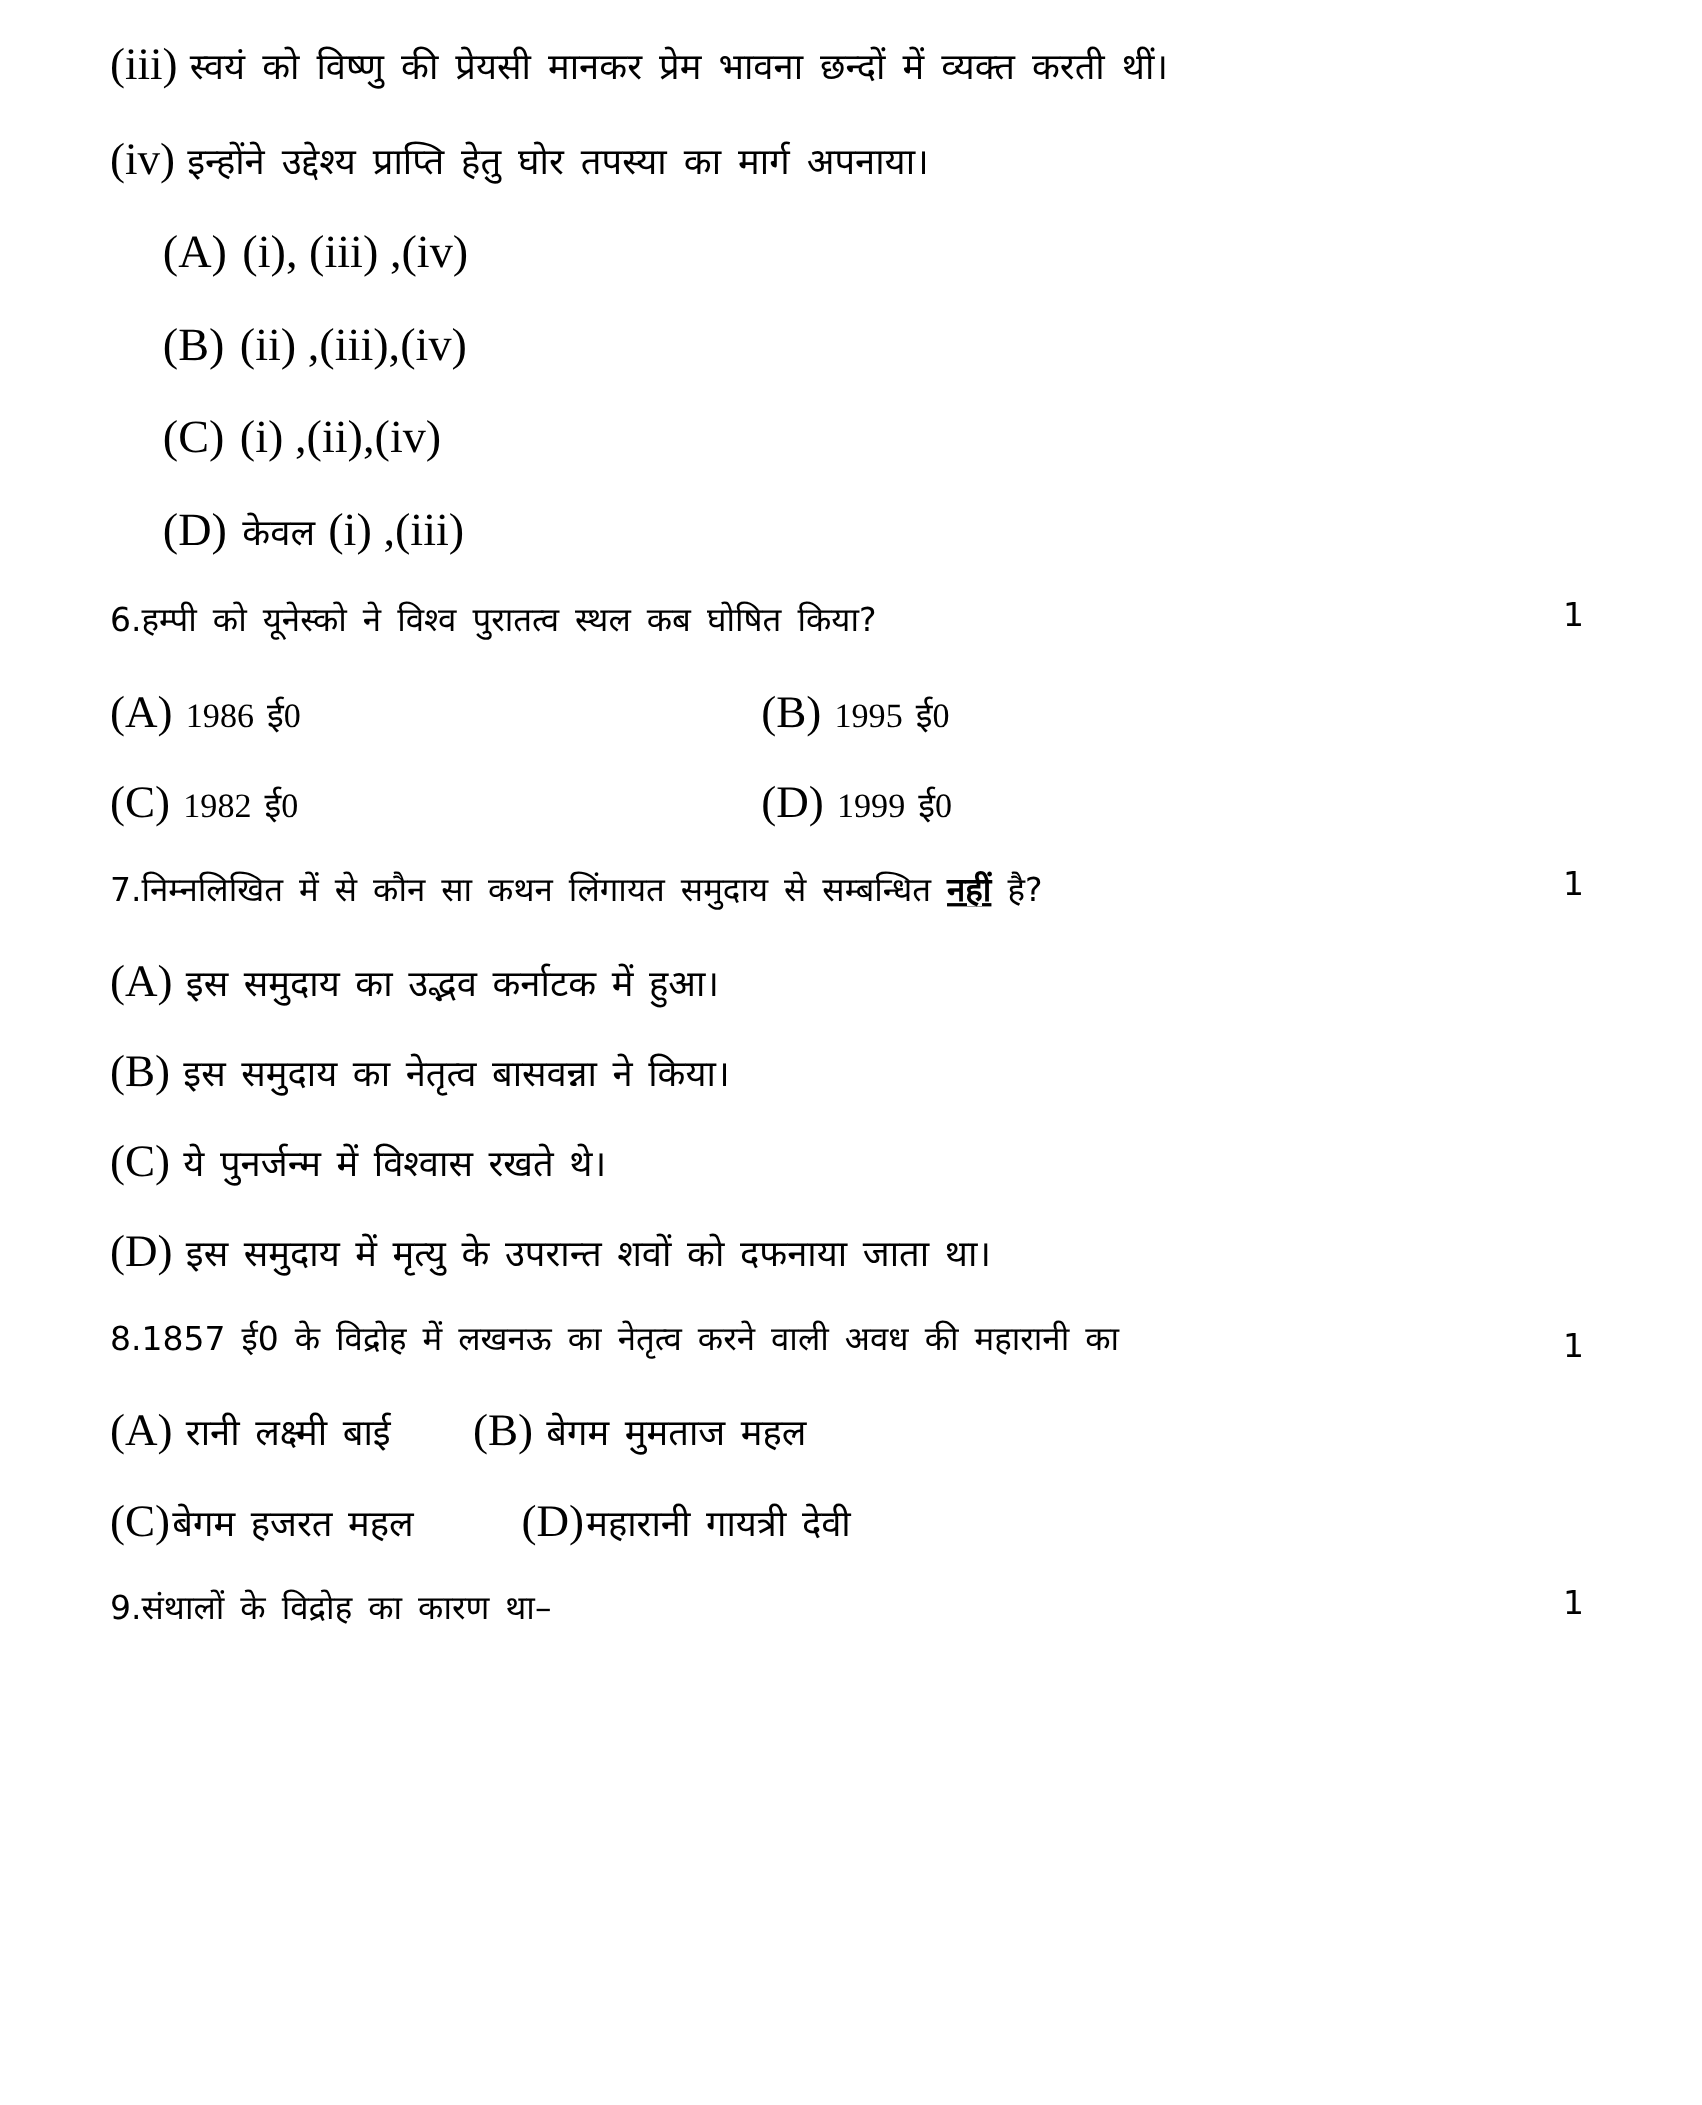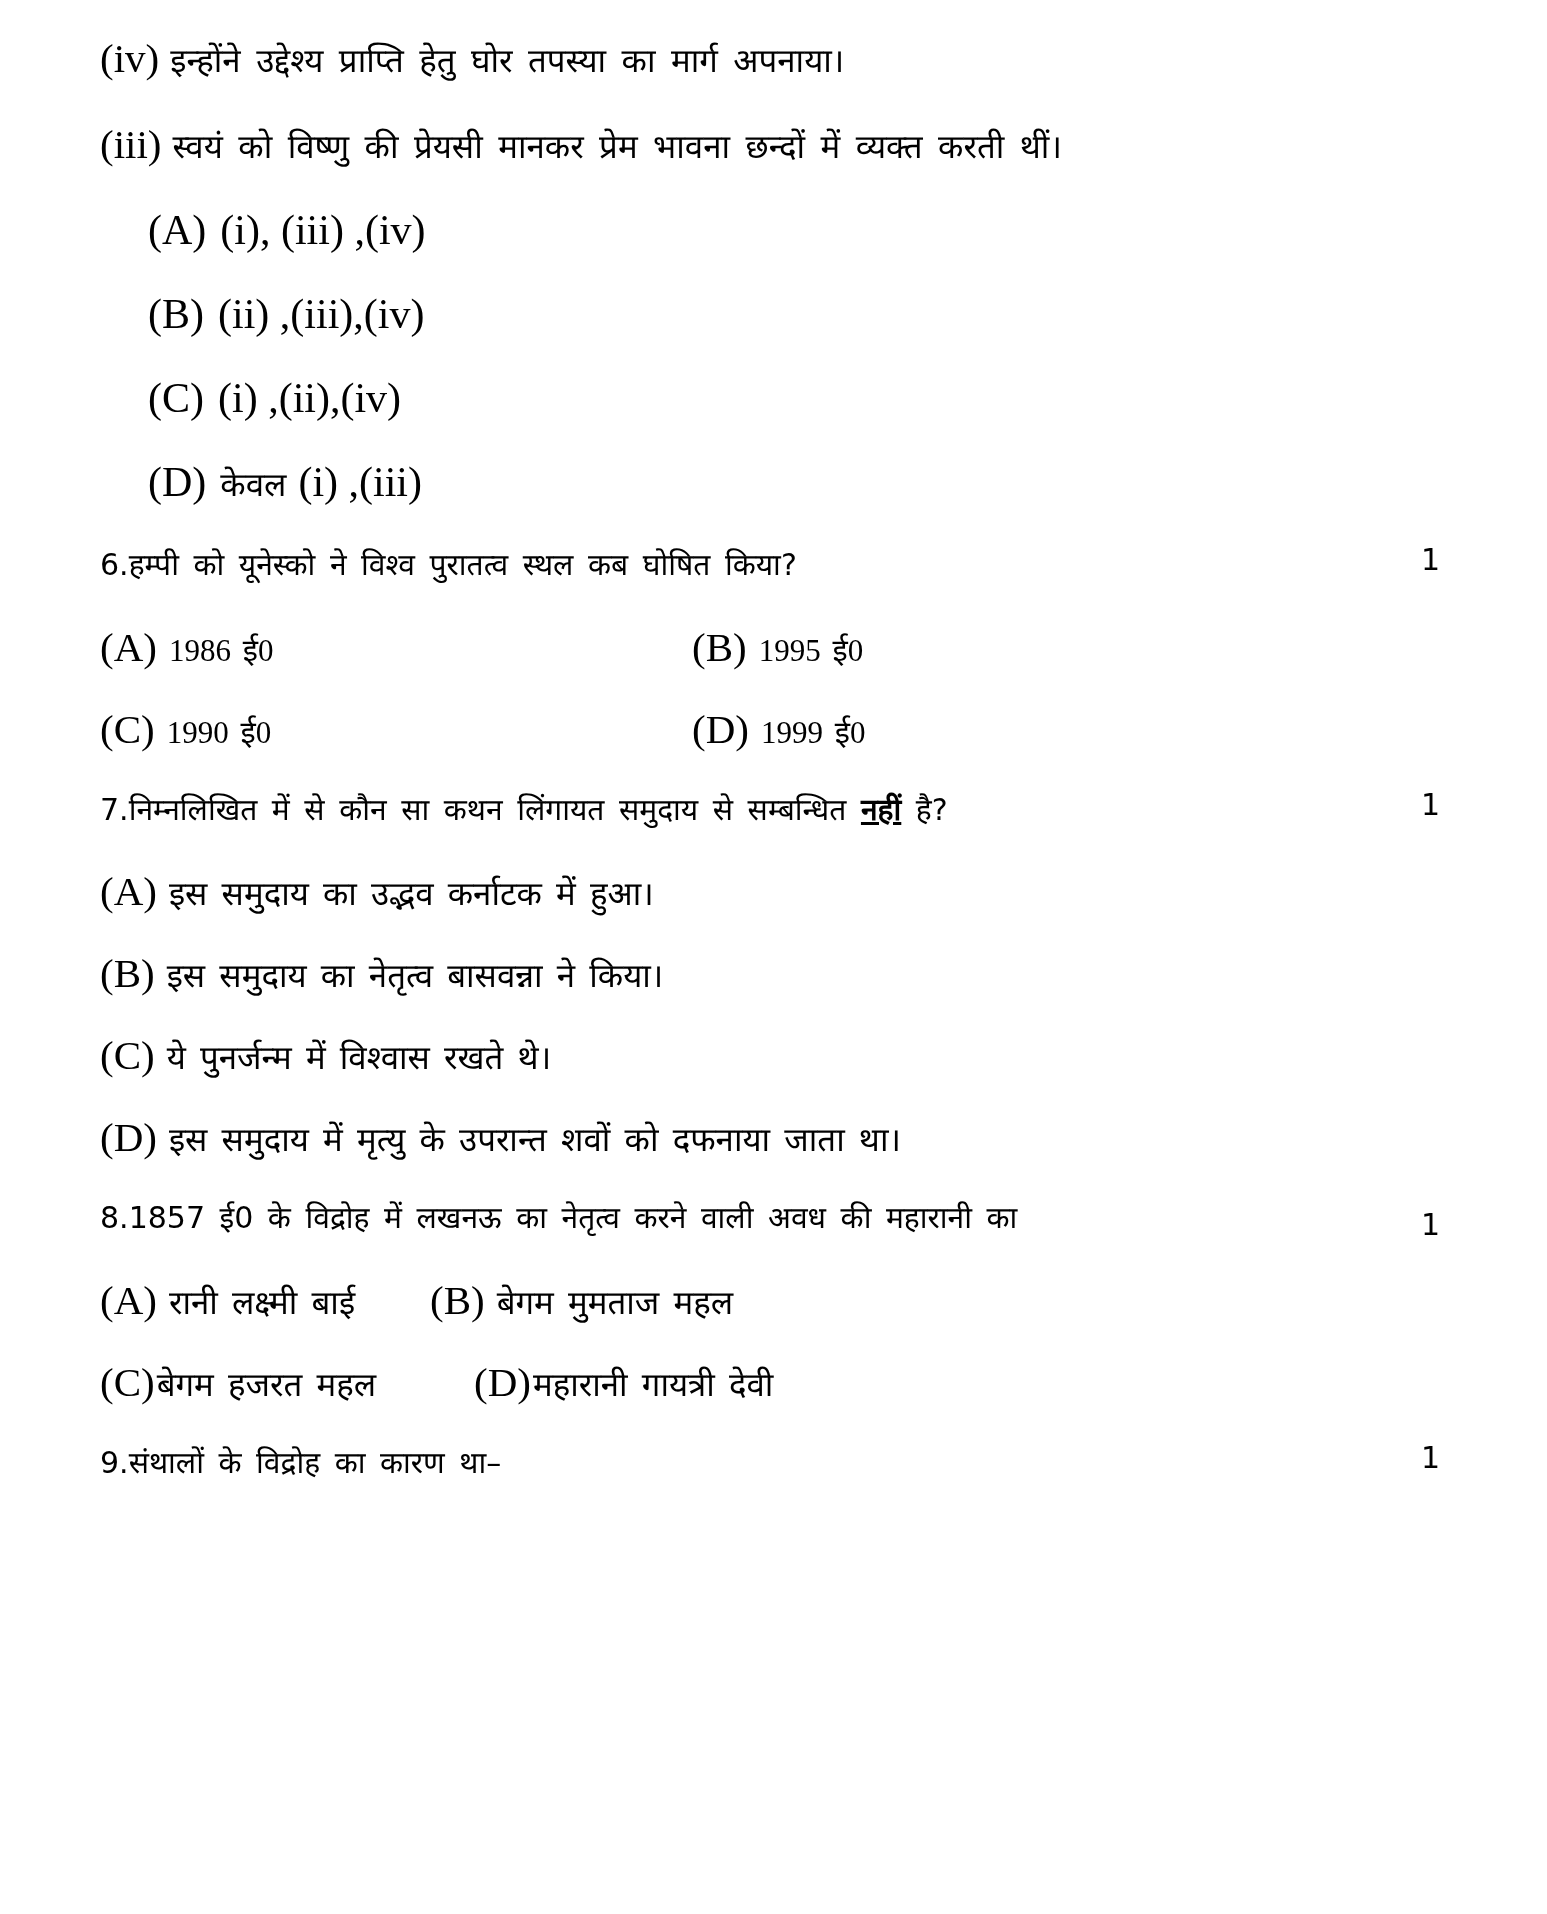--- a/index.html
+++ b/index.html
@@ -130,27 +130,27 @@
   .opt-two-col-narrow { display: flex; margin-bottom: 34px; }
   .opt-two-col-narrow .col-a { width: 330px; }
 </style>
 </head>
 <body>
 
 <div class="page">
   <div class="content">
 
     <div class="stmt-row">
+      <span class="stmt-label">(iii)</span>
+      <span class="stmt-text">स्वयं को विष्णु की प्रेयसी मानकर प्रेम भावना छन्दों में व्यक्त करती थीं।</span>
+    </div>
+
+    <div class="stmt-row">
       <span class="stmt-label">(iv)</span>
       <span class="stmt-text">इन्होंने उद्देश्य प्राप्ति हेतु घोर तपस्या का मार्ग अपनाया।</span>
-    </div>
-
-    <div class="stmt-row">
-      <span class="stmt-label">(iii)</span>
-      <span class="stmt-text">स्वयं को विष्णु की प्रेयसी मानकर प्रेम भावना छन्दों में व्यक्त करती थीं।</span>
     </div>
 
     <div class="opt-roman-row">
       <span class="opt-roman-key">(A)</span>
       <span class="opt-roman-val">(i), (iii) ,(iv)</span>
     </div>
     <div class="opt-roman-row">
       <span class="opt-roman-key">(B)</span>
       <span class="opt-roman-val">(ii) ,(iii),(iv)</span>
     </div>
@@ -178,21 +178,21 @@
       </div>
       <div class="opt-cell">
         <span class="opt-key">(B)</span>
         <span class="opt-val-num">1995 ई0</span>
       </div>
     </div>
 
     <div class="opt-two-col">
       <div class="opt-cell col-a">
         <span class="opt-key">(C)</span>
-        <span class="opt-val-num">1990 ई0</span>
+        <span class="opt-val-num">1982 ई0</span>
       </div>
       <div class="opt-cell">
         <span class="opt-key">(D)</span>
         <span class="opt-val-num">1999 ई0</span>
       </div>
     </div>
 
     <div class="q-row">
       <div class="q-text">
         <span>7.</span><span>निम्नलिखित में से कौन सा कथन लिंगायत समुदाय से सम्बन्धित </span><span class="emph">नहीं</span><span> है?</span>

